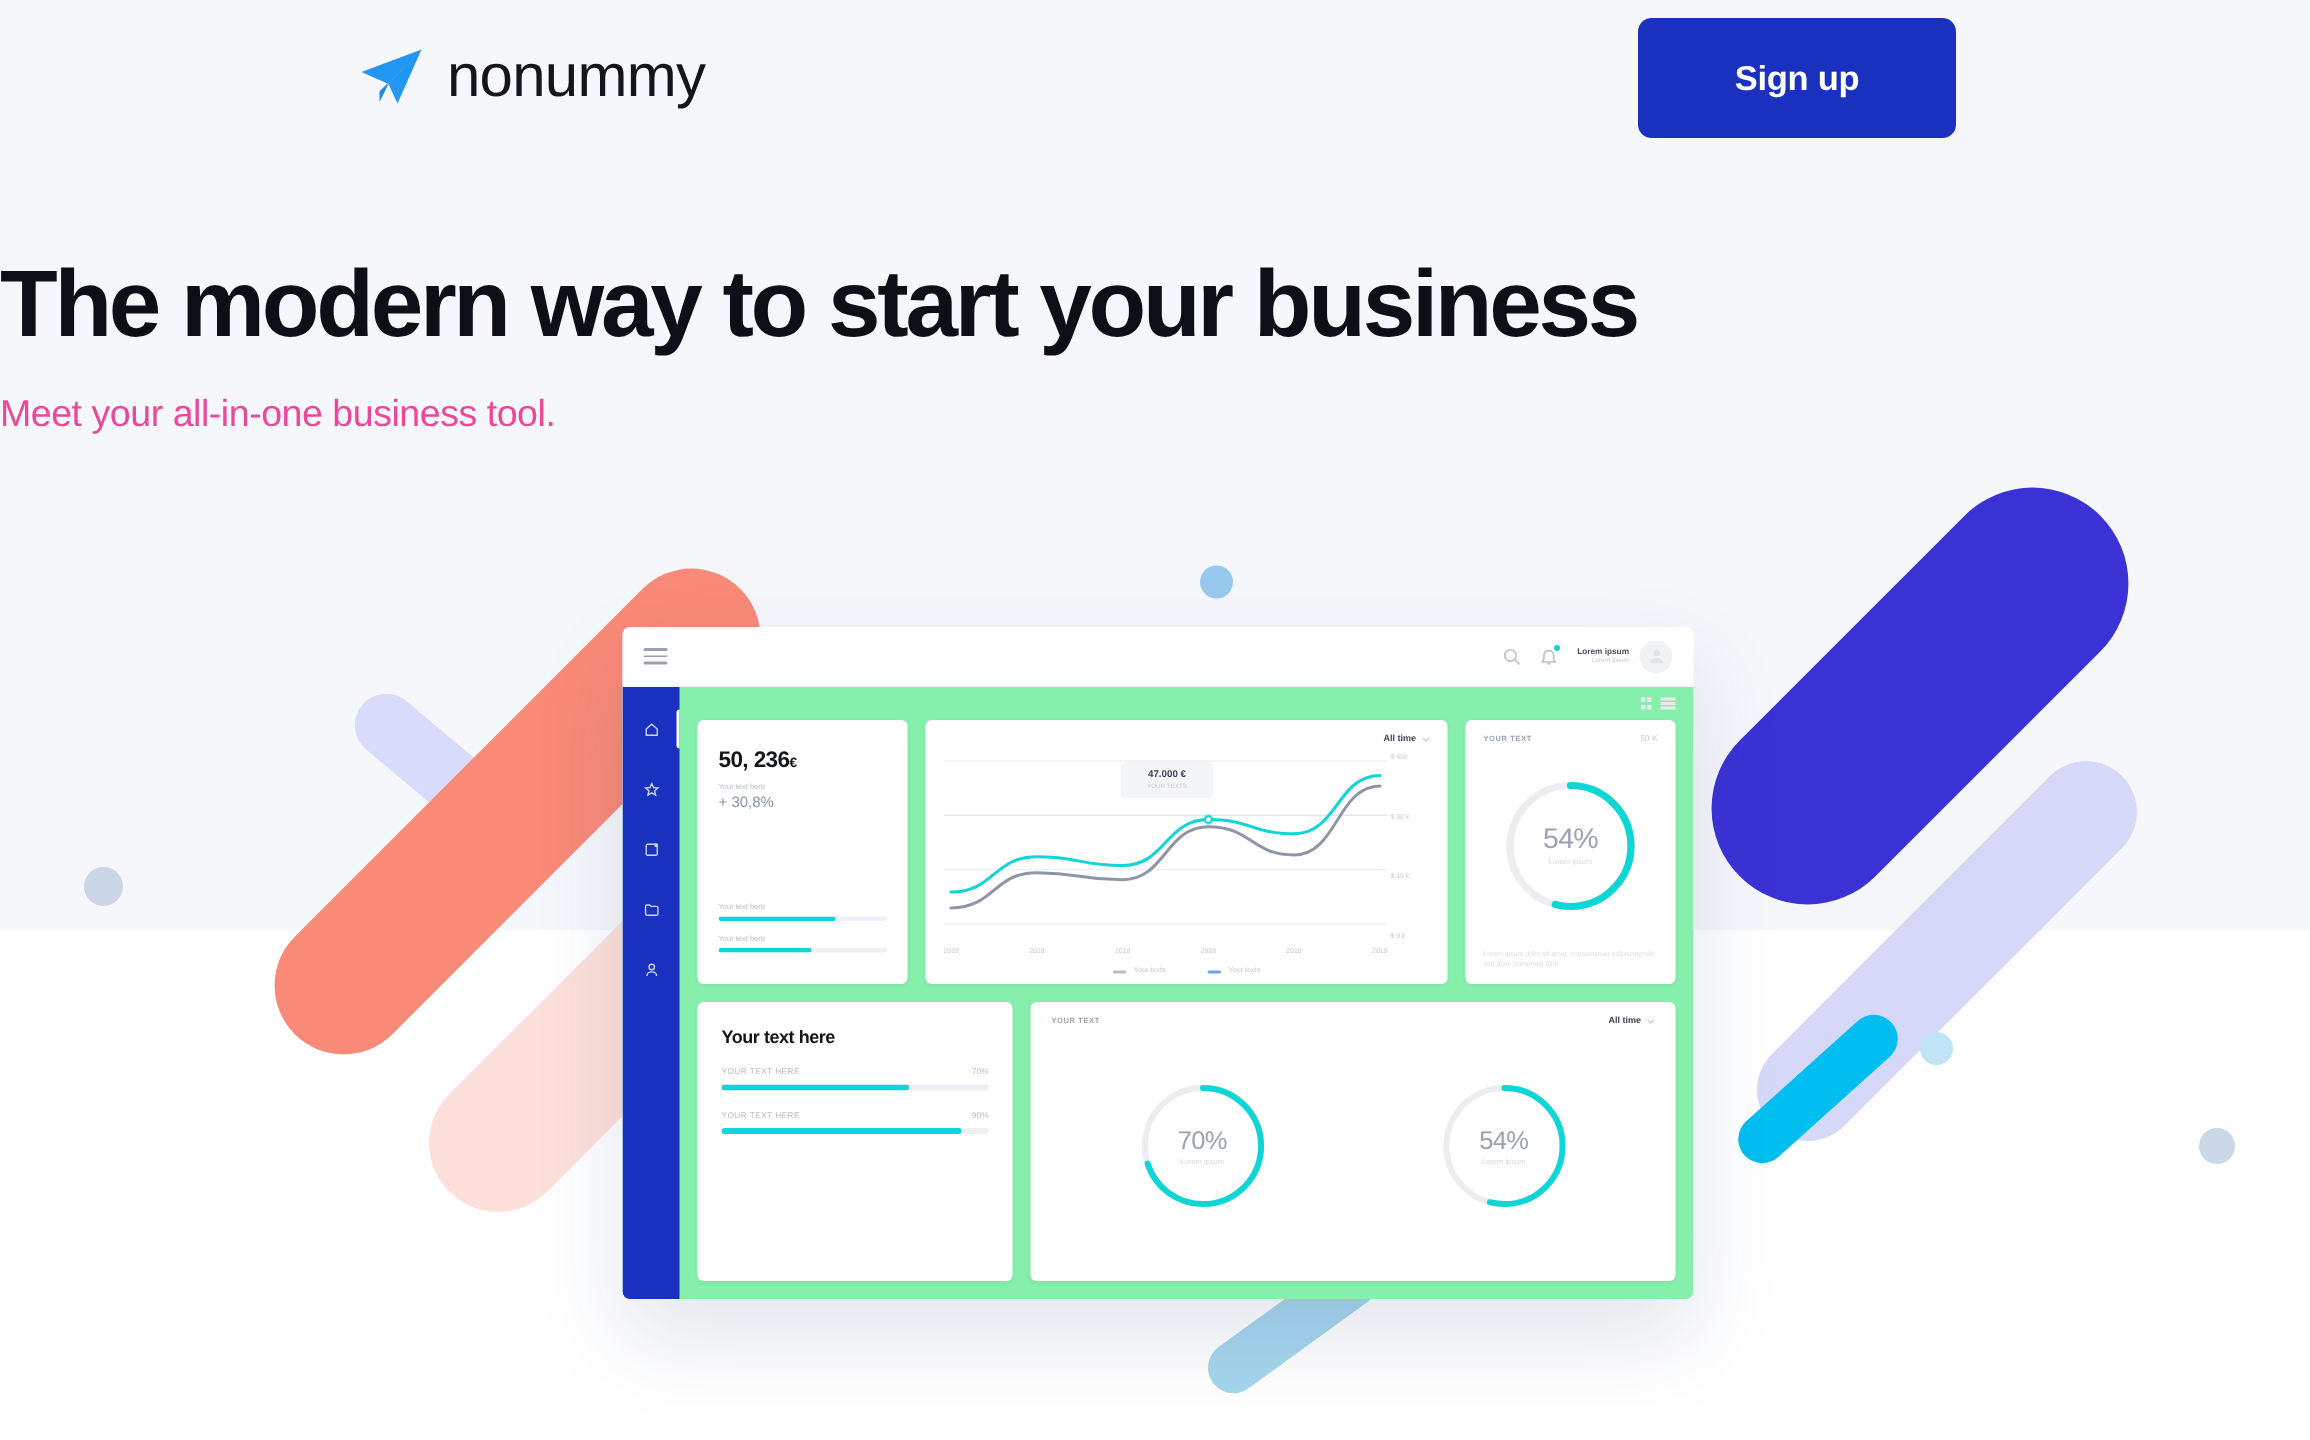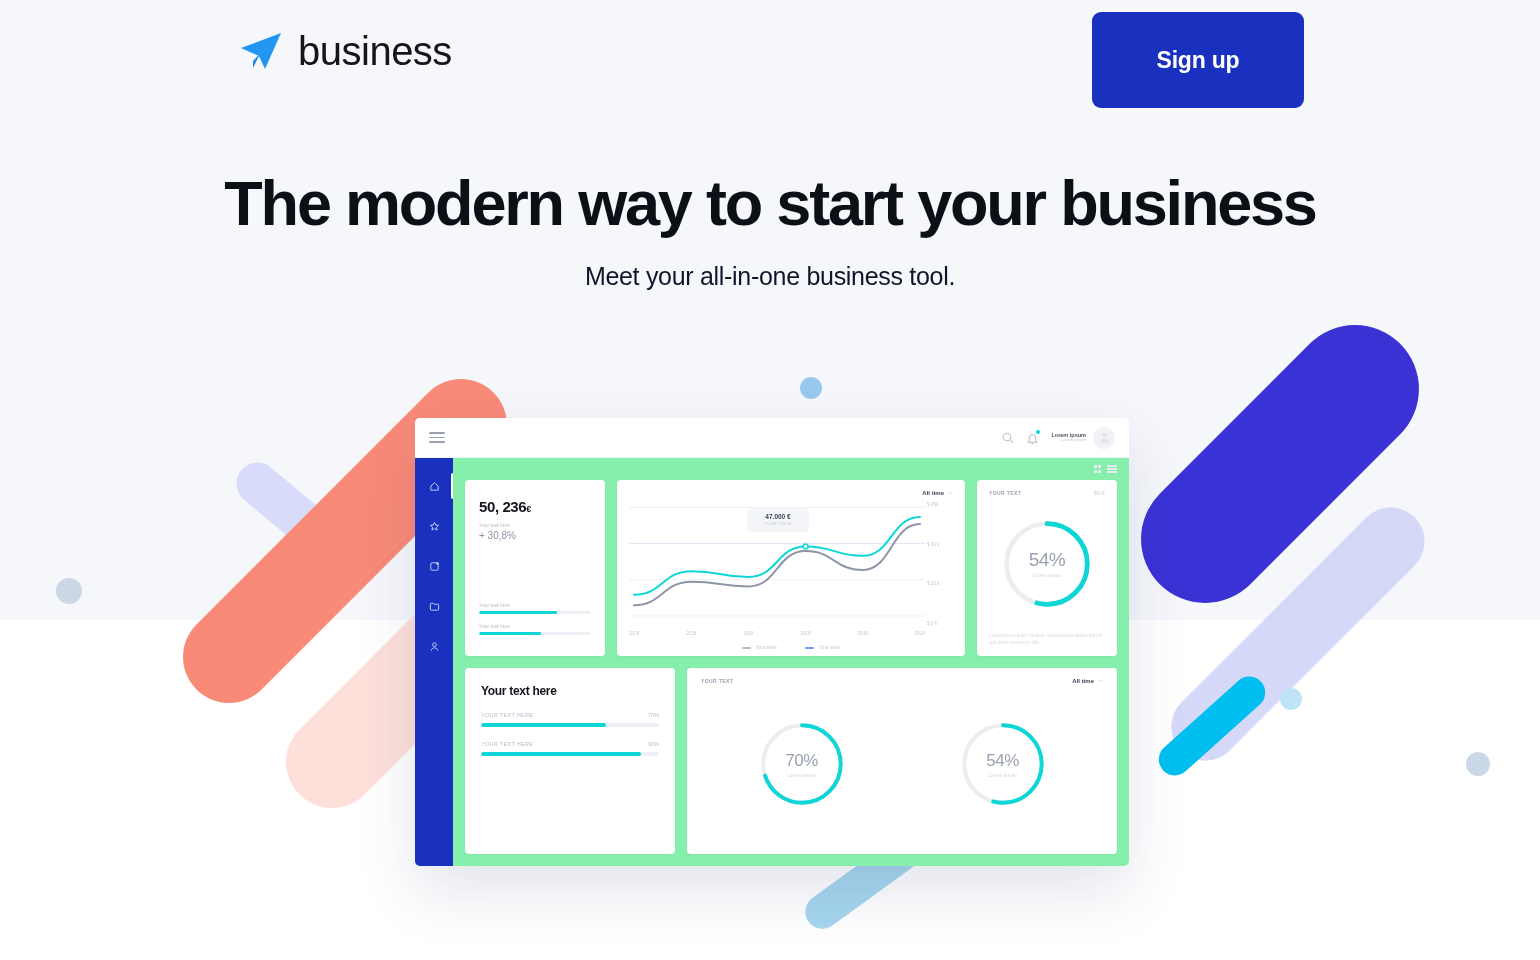--- a/index.html
+++ b/index.html
@@ -50,35 +50,35 @@
   
   .header {
     position:absolute; left:0; top:0; width:1540px; height:105px; z-index:5;
     display:flex; align-items:center;
   }
   .logo { position:absolute; left:238px; top:28px; display:flex; align-items:center; gap:14px; }
   .logo-mark { width:46px; height:46px; display:block; }
   .logo-text { font-size:40px; font-weight:400; color:#14161c; letter-spacing:-0.5px; }
   .signup-btn {
     position:absolute; right:236px; top:12px;
-    width:212px; height:96px; border-radius:9px;
+    width:212px; height:80px; border-radius:9px;
     background:#1a31bf; color:#ffffff;
     font-size:23px; font-weight:700;
     display:flex; align-items:center; justify-content:center;
     border:none; cursor:pointer; letter-spacing:-0.2px;
   }
 
   
-  .hero { position:absolute; left:0; top:170px; width:1540px; z-index:5; text-align:center; }
+  .hero { position:absolute; left:0; top:170px; width:1540px; z-index:5; }
   .hero-title {
     font-size:63px; font-weight:700; color:#0d0f16;
     letter-spacing:-2.2px; line-height:1.05;
   }
   .hero-sub {
-    margin-top:26px; font-size:25px; color:#0f172a; font-weight:400; letter-spacing:-0.3px;
+    margin-top:26px; font-size:25px; color:#ec4899; font-weight:400; letter-spacing:-0.3px;
   }
 
   
   .dash {
     position:absolute; left:415px; top:418px; width:714px; height:448px;
     background:#ffffff; border-radius:5px; z-index:4;
     box-shadow:0 26px 60px rgba(40,54,110,.13);
     overflow:hidden; display:flex; flex-direction:column;
   }
   .dash-topbar {
@@ -197,21 +197,21 @@
   <div class="pill pill-lightblue-bottom"></div>
 </div>
 
 <div class="header">
   <div class="logo">
     <svg class="logo-mark" viewBox="0 0 46 46">
       <path d="M3 20 L43 5 L27 41 L21 28 Z" fill="#2196f3"></path>
       <path d="M21 28 L43 5 L15 33 L15 40 Z" fill="#1e88e5"></path>
       <path d="M15 33 L43 5 L21 28 Z" fill="#42a5f5"></path>
     </svg>
-    <span class="logo-text">business</span>
+    <span class="logo-text">nonummy</span>
   </div>
   <button class="signup-btn">Sign up</button>
 </div>
 
 <div class="hero">
   <h1 class="hero-title">The modern way to start your business</h1>
   <p class="hero-sub">Meet your all-in-one business tool.</p>
 </div>
 
 <div class="dash">

